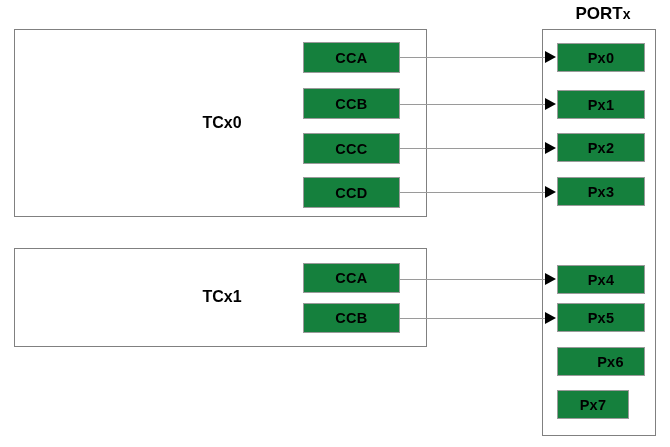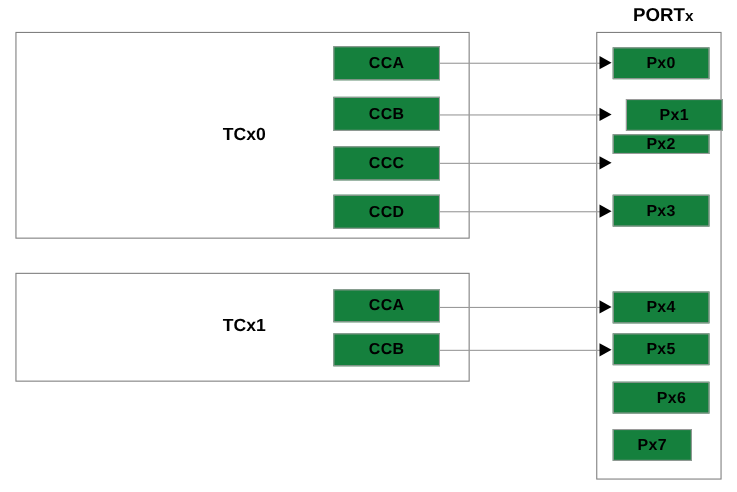--- a/index.html
+++ b/index.html
@@ -93,22 +93,22 @@
 
   <div class="cell" style="left:303px; top:263px; width:97px; height:30px;">CCA</div>
   <div class="cell" style="left:303px; top:303px; width:97px; height:30px;">CCB</div>
 
   <div class="port-title" style="left:581px; top:4px;">
     <span>PORT</span><span class="subscript">x</span>
   </div>
   <div class="block" style="left:542px; top:29px; width:114px; height:407px;"></div>
 
   <div class="cell" style="left:557px; top:43px; width:88px; height:29px;">Px0</div>
-  <div class="cell" style="left:557px; top:90px; width:88px; height:29px;margin-left:12px;">Px1</div>
-  <div class="cell" style="left:557px; top:122px; width:88px; height:18px;">Px2</div>
+  <div class="cell" style="left:557px; top:90px; width:88px; height:29px;">Px1</div>
+  <div class="cell" style="left:557px; top:133px; width:88px; height:29px;">Px2</div>
   <div class="cell" style="left:557px; top:177px; width:88px; height:29px;">Px3</div>
   <div class="cell" style="left:557px; top:265px; width:88px; height:29px;">Px4</div>
   <div class="cell" style="left:557px; top:303px; width:88px; height:29px;">Px5</div>
   <div class="cell" style="left:557px; top:347px; width:88px; height:29px;padding-left:19px;">Px6</div>
   <div class="cell" style="left:557px; top:390px; width:72px; height:29px;">Px7</div>
 
   <div class="wire" style="left:400px; top:57px; width:146px;"></div>
   <div class="wire" style="left:400px; top:104px; width:146px;"></div>
   <div class="wire" style="left:400px; top:148px; width:146px;"></div>
   <div class="wire" style="left:400px; top:192px; width:146px;"></div>

